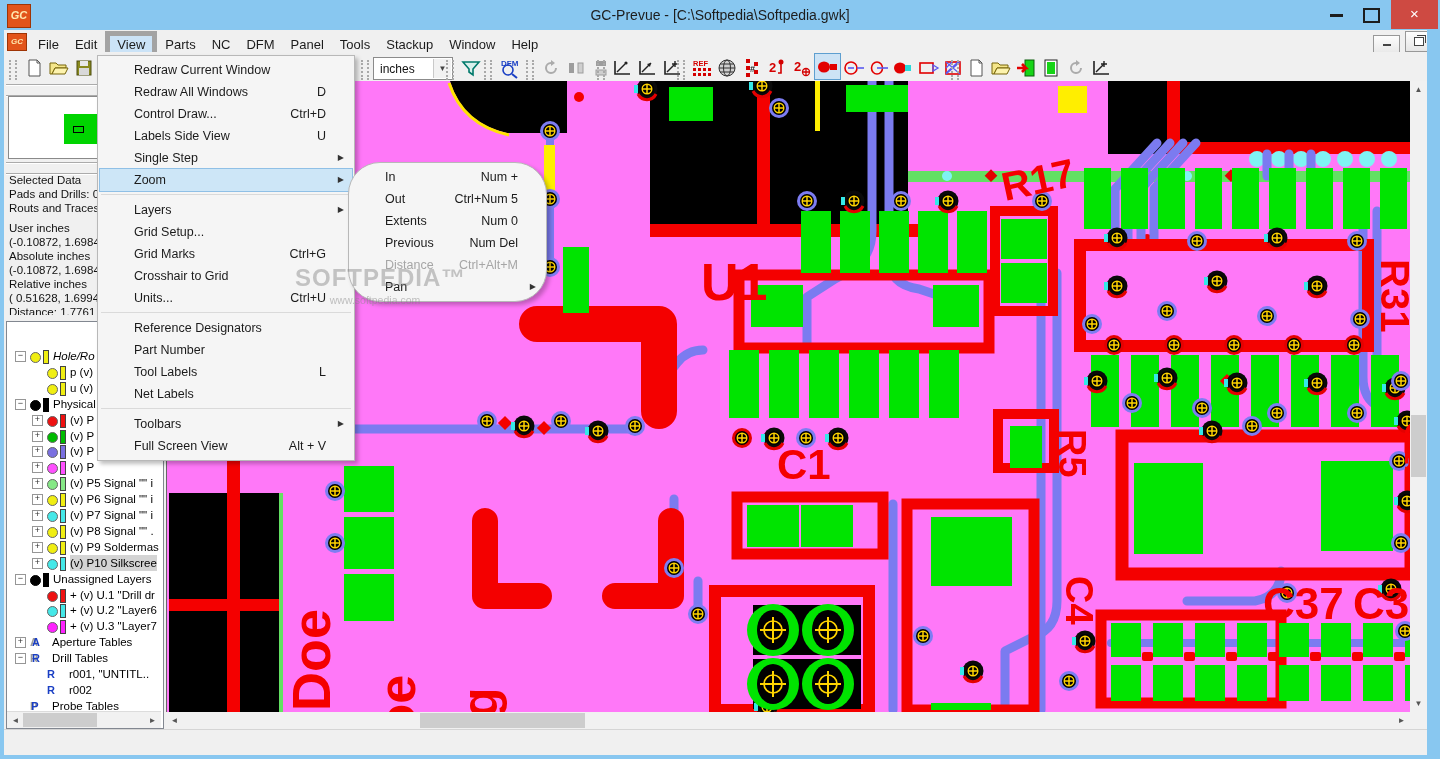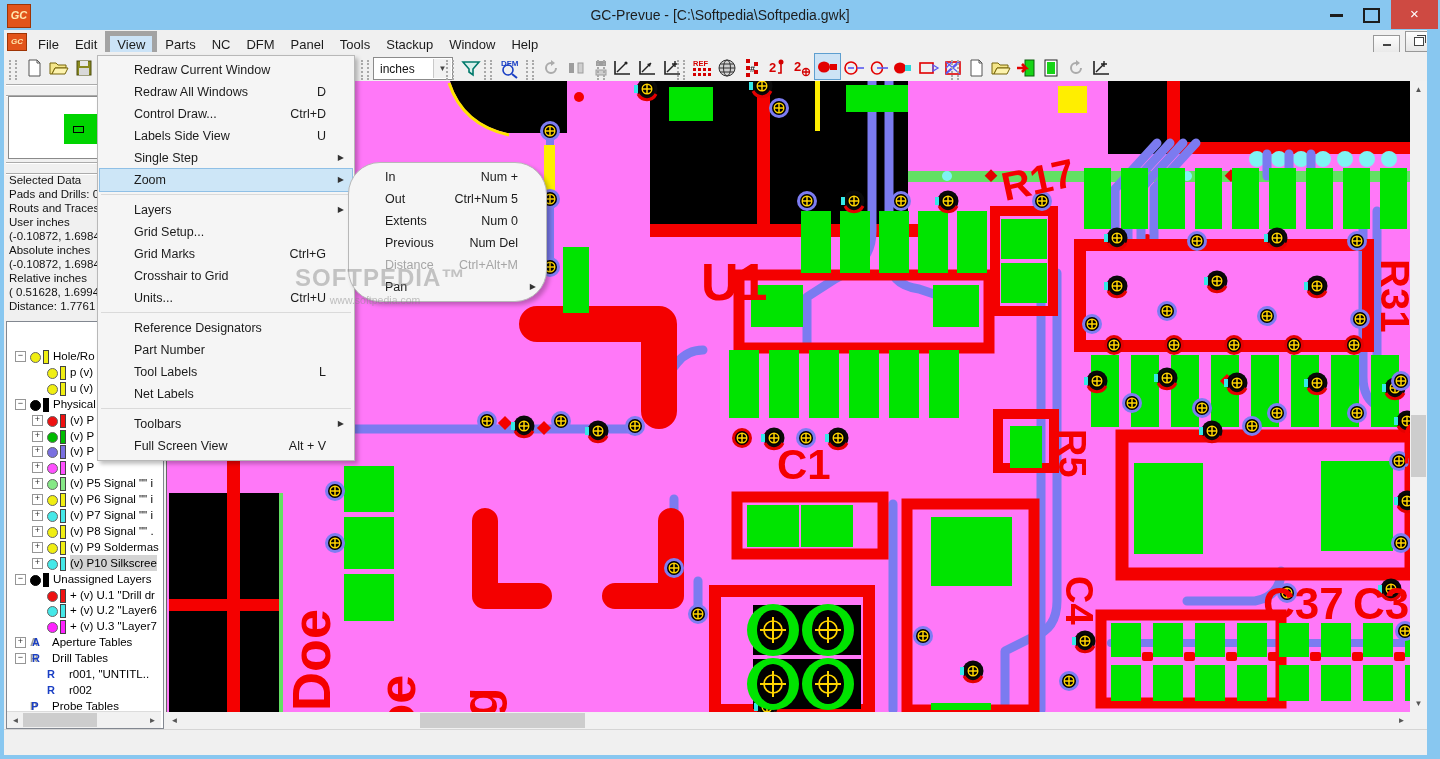--- a/index.html
+++ b/index.html
@@ -347,35 +347,35 @@
   <div class="abs" id="preview">
     <div class="pv-green">
       <div class="pv-item"></div>
     </div>
   </div>
   <div class="abs gripbar" style="top:81px"></div>
   <div class="abs" id="infobox">
       <div>Selected Data</div>
       <div>Pads and Drills: 0</div>
       <div>Routs and Traces</div>
-      <div style="">User inches</div>
+      <div style="margin-top: 6px;">User inches</div>
       <div>(-0.10872,  1.6984</div>
       <div>Absolute inches</div>
       <div>(-0.10872,  1.6984</div>
       <div>Relative inches</div>
       <div>( 0.51628,  1.6994</div>
       <div>Distance:  1.7761</div>
     </div>
   <div class="abs" id="treebox">
     <div id="tree-rows" style="position:absolute;left:0;top:26px;width:154px;height:364px">
         <div class="trow" style="top: 0px;">
           <span class="texp" style="left: 8px;">−</span>
           <span class="tdot" style="left: 23px; background: rgb(240, 238, 18); border: 1px solid rgb(102, 102, 102);"></span>
           <span class="tbar" style="left: 36px; background: rgb(240, 238, 18);"></span>
-          <span class="tlabel" style="left: 46px;">Hole/Ro</span>
+          <span class="tlabel" style="left: 46px; font-style: italic;">Hole/Ro</span>
         </div>
         <div class="trow" style="top: 15.9px;">
           <span class="tdot" style="left: 40px; background: rgb(240, 238, 18); border: 1px solid rgb(102, 102, 102);"></span>
           <span class="tbar" style="left: 53px; background: rgb(240, 238, 18);"></span>
           <span class="tlabel" style="left: 63px;">p (v)</span>
         </div>
         <div class="trow" style="top: 31.8px;">
           <span class="tdot" style="left: 40px; background: rgb(240, 238, 18); border: 1px solid rgb(102, 102, 102);"></span>
           <span class="tbar" style="left: 53px; background: rgb(240, 238, 18);"></span>
           <span class="tlabel" style="left: 63px;">u (v)</span>

